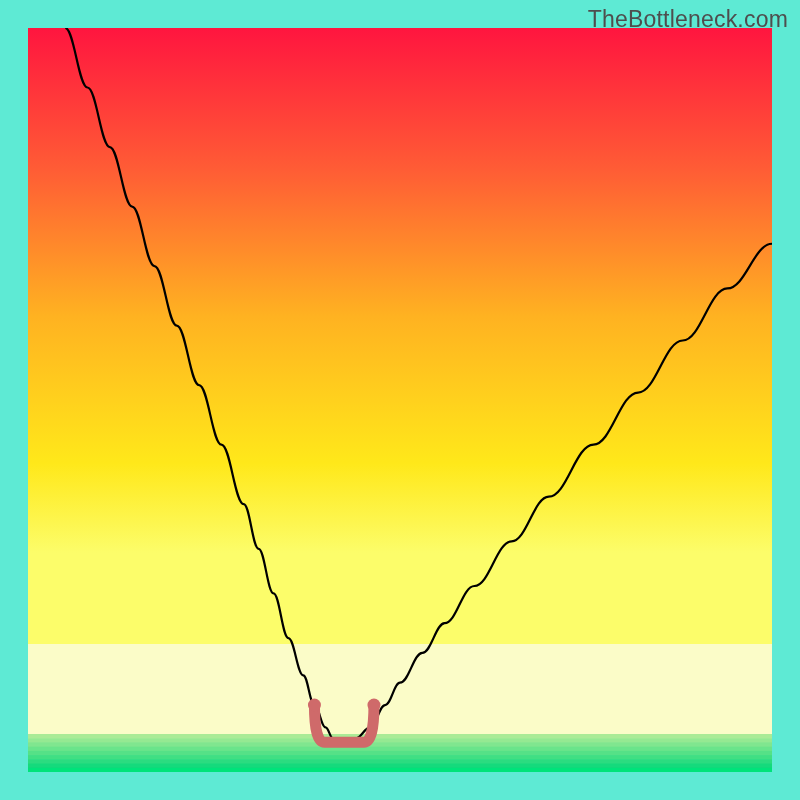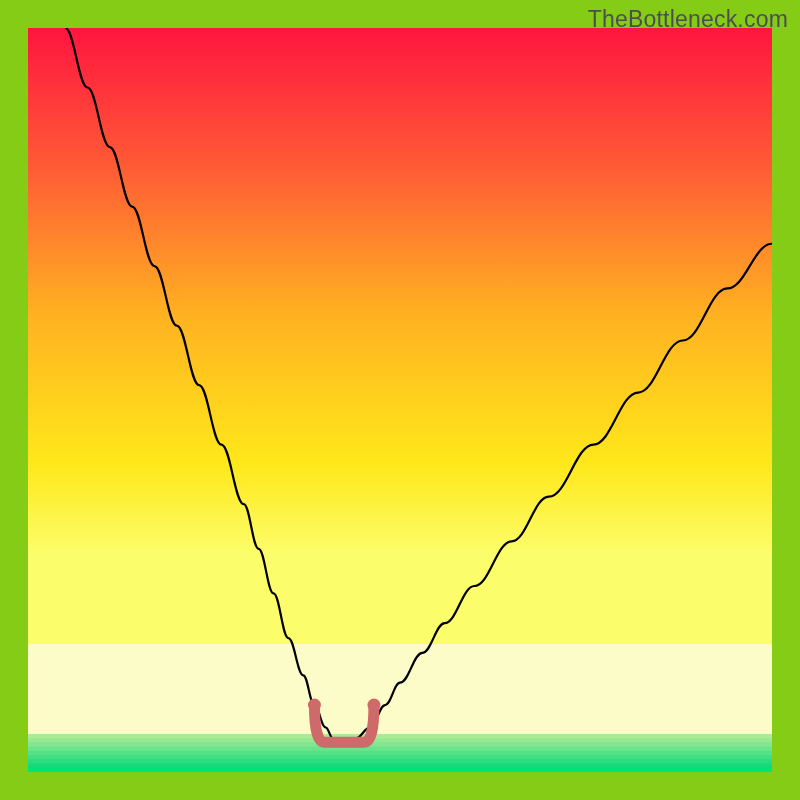--- a/index.html
+++ b/index.html
@@ -8,21 +8,21 @@
     width: 800px;
     height: 800px;
     background: #000;
     overflow: hidden;
     font-family: Arial, Helvetica, sans-serif;
   }
   .frame {
     position: relative;
     width: 800px;
     height: 800px;
-    background: #84cc16;
+    background: #5eead4;
   }
   .plot-area {
     position: absolute;
     left: 28px;
     top: 28px;
     width: 744px;
     height: 744px;
     overflow: hidden;
   }
   .watermark {

